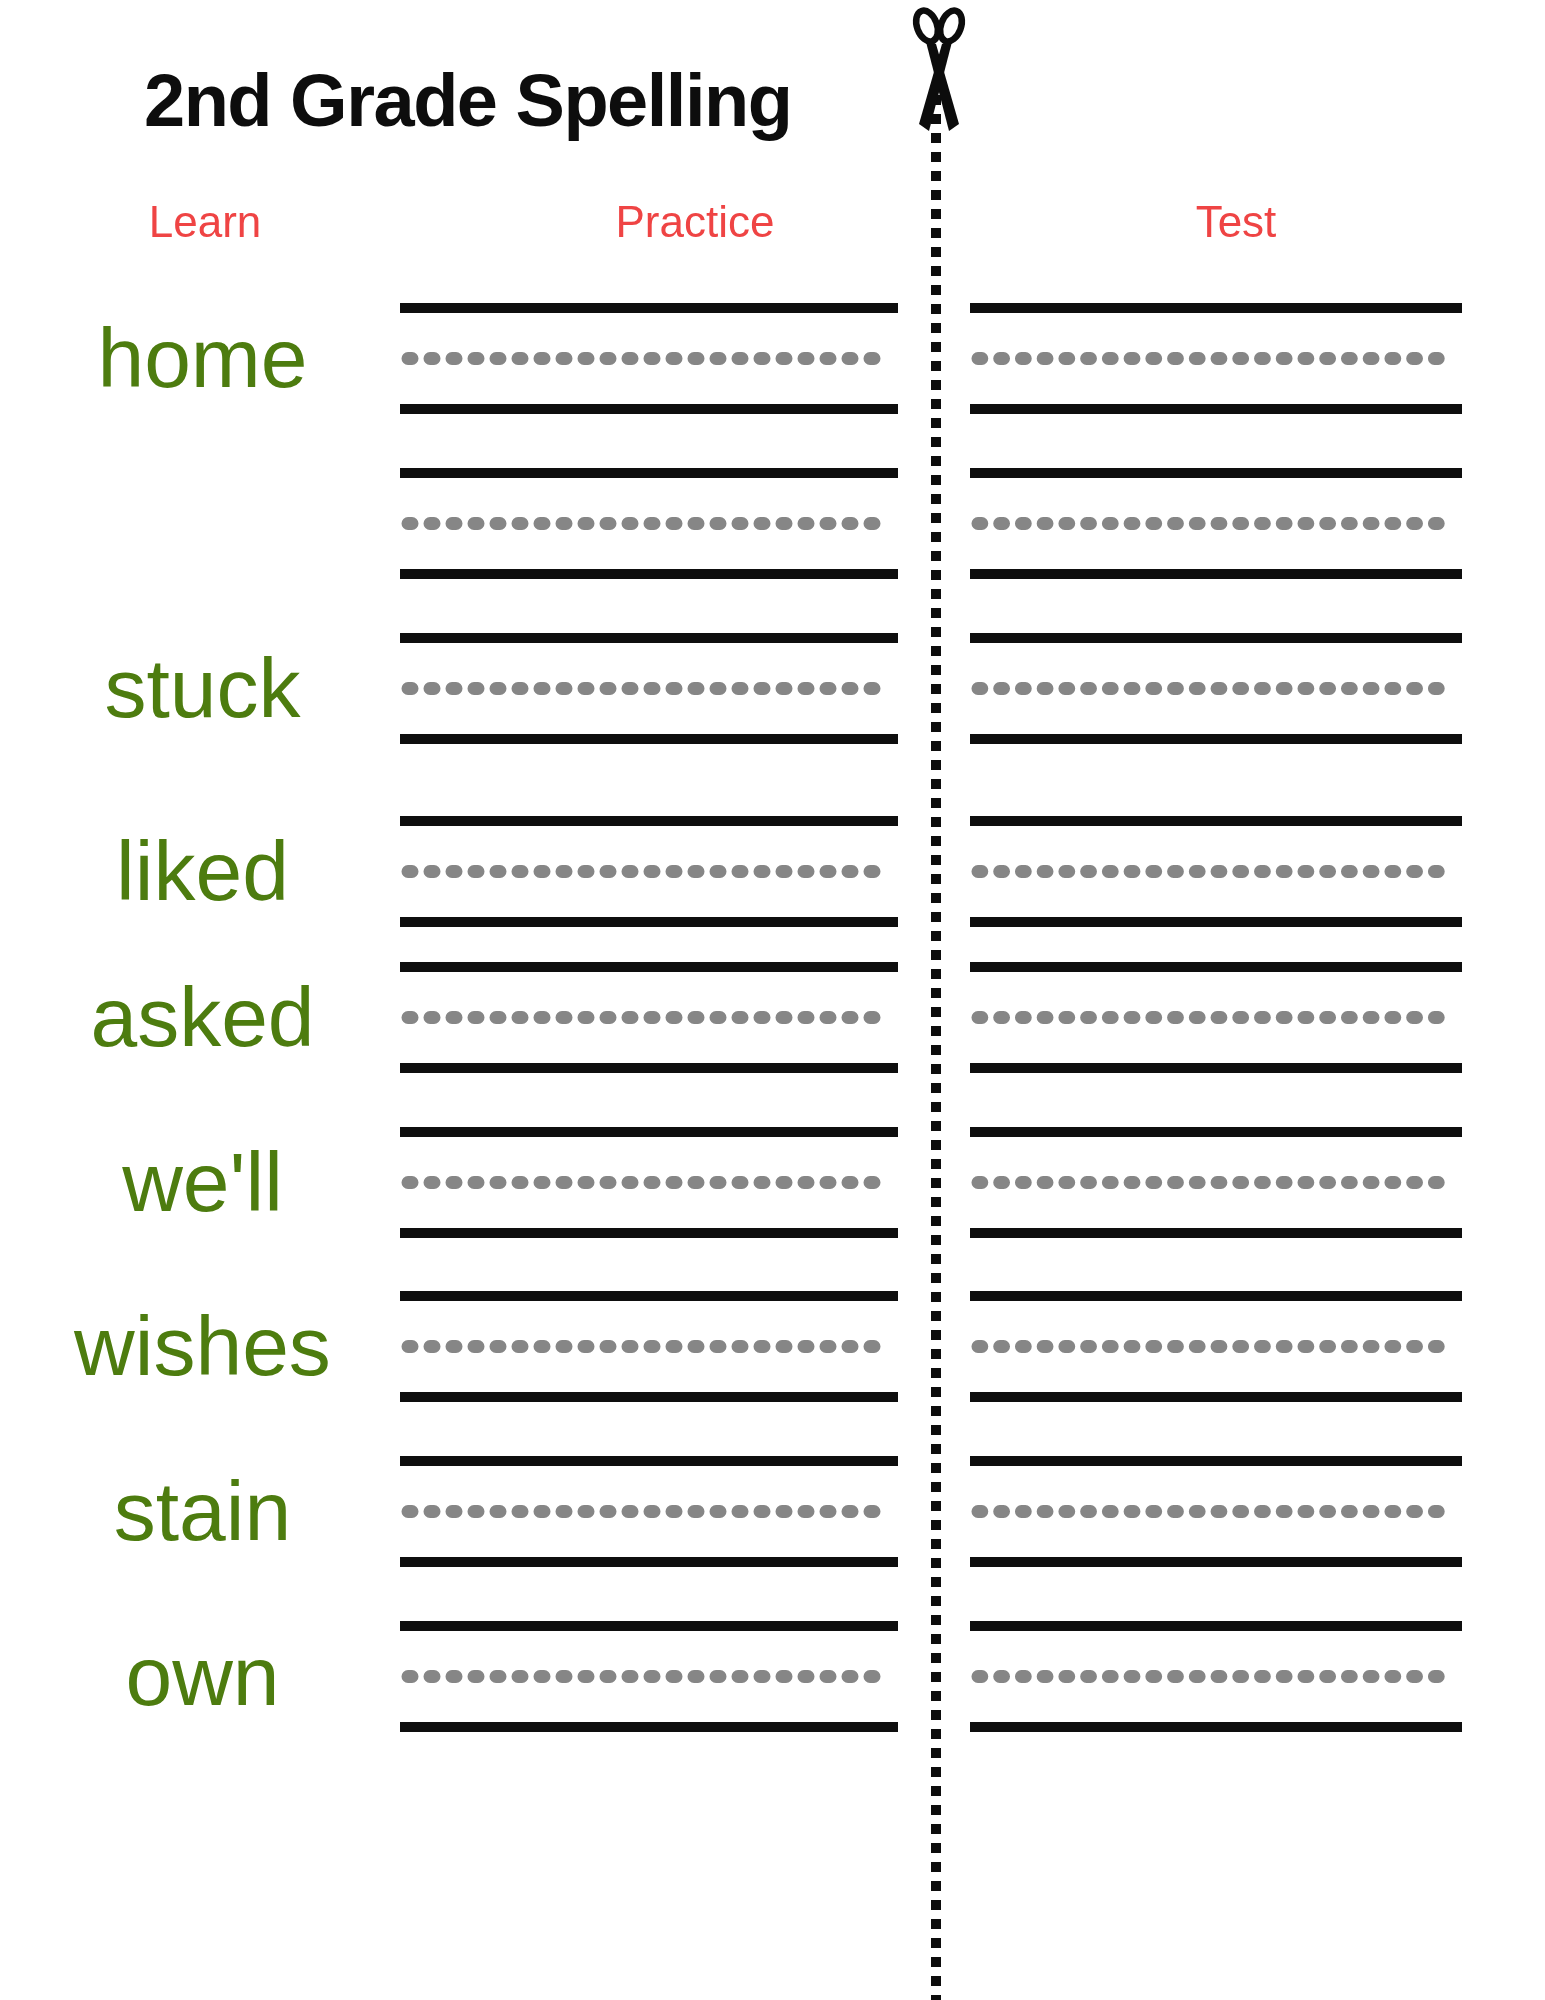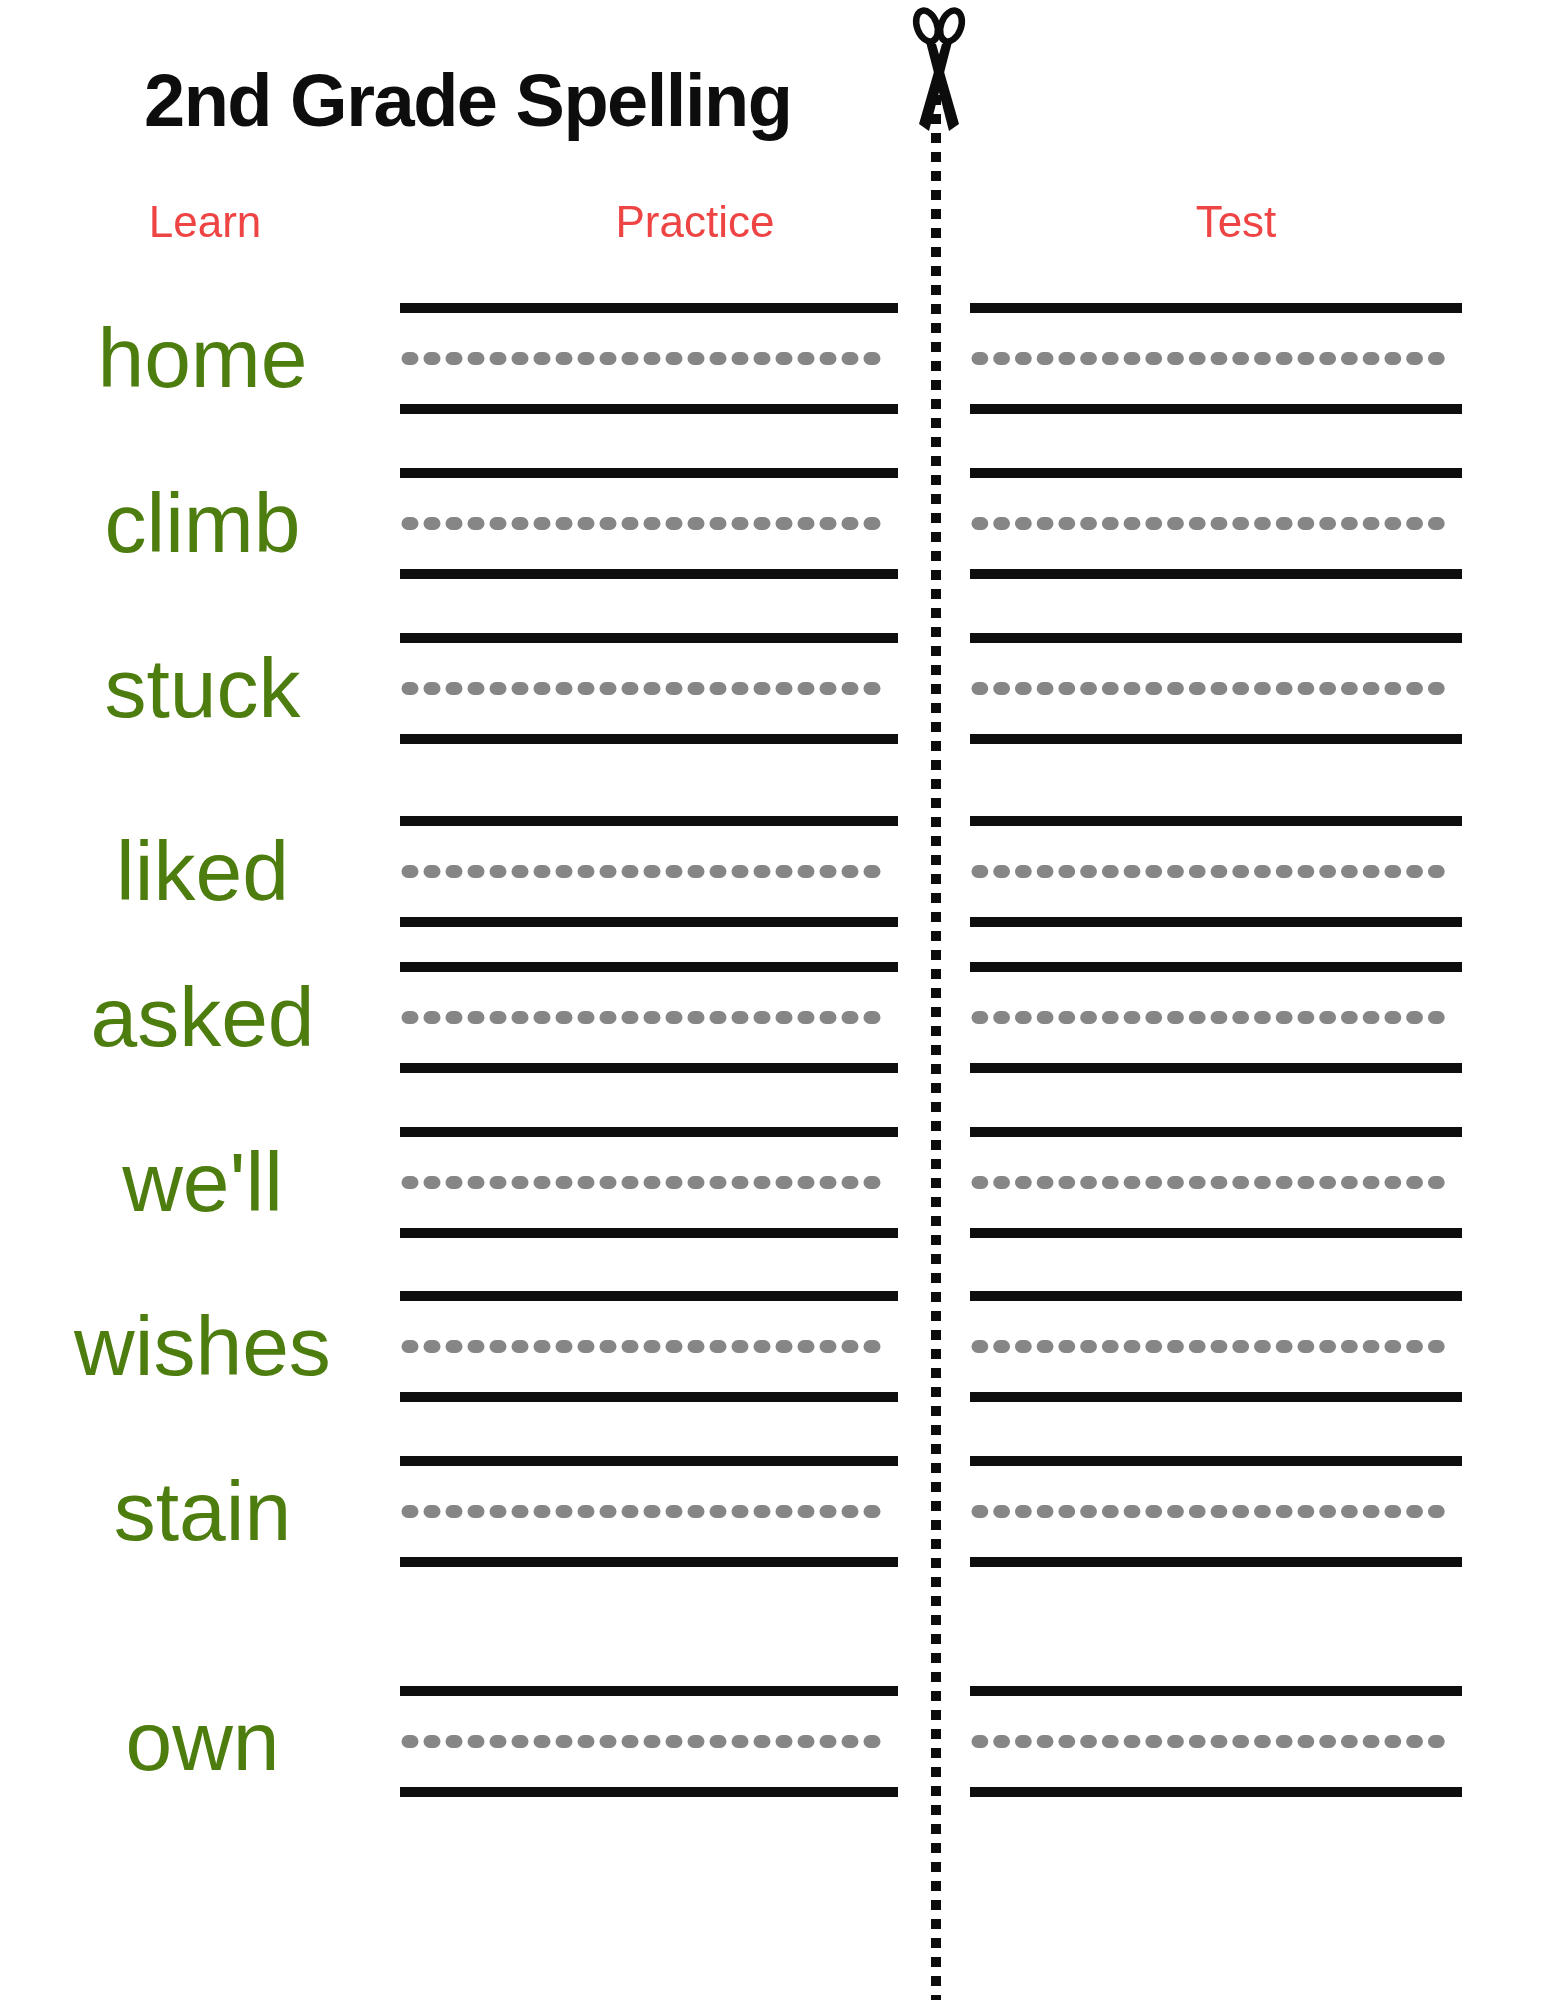--- a/index.html
+++ b/index.html
@@ -74,21 +74,20 @@
       <div class="ln-mid">
           <svg viewBox="0 0 498 13" preserveAspectRatio="none">
             <line class="dash" x1="8" y1="6.5" x2="490" y2="6.5"></line>
           </svg>
         </div>
       <div class="ln-bot"></div>
     </div>
   </div>
 
   <div class="row" style="top:468px">
-    <div class="word">climb</div>
     <div class="lineset practice">
       <div class="ln-top"></div>
       <div class="ln-mid">
           <svg viewBox="0 0 498 13" preserveAspectRatio="none">
             <line class="dash" x1="8" y1="6.5" x2="490" y2="6.5"></line>
           </svg>
         </div>
       <div class="ln-bot"></div>
     </div>
     <div class="lineset test">
@@ -227,21 +226,21 @@
       <div class="ln-top"></div>
       <div class="ln-mid">
           <svg viewBox="0 0 498 13" preserveAspectRatio="none">
             <line class="dash" x1="8" y1="6.5" x2="490" y2="6.5"></line>
           </svg>
         </div>
       <div class="ln-bot"></div>
     </div>
   </div>
 
-  <div class="row" style="top:1686px">
+  <div class="row" style="top:1621px">
     <div class="word">own</div>
     <div class="lineset practice">
       <div class="ln-top"></div>
       <div class="ln-mid">
           <svg viewBox="0 0 498 13" preserveAspectRatio="none">
             <line class="dash" x1="8" y1="6.5" x2="490" y2="6.5"></line>
           </svg>
         </div>
       <div class="ln-bot"></div>
     </div>

